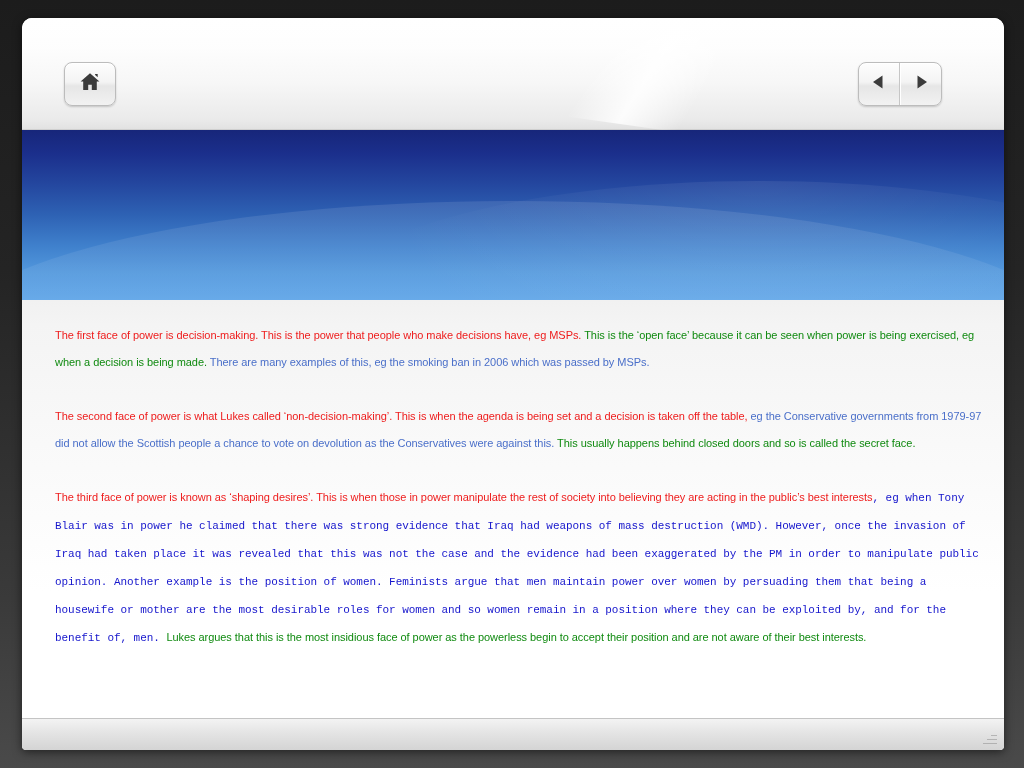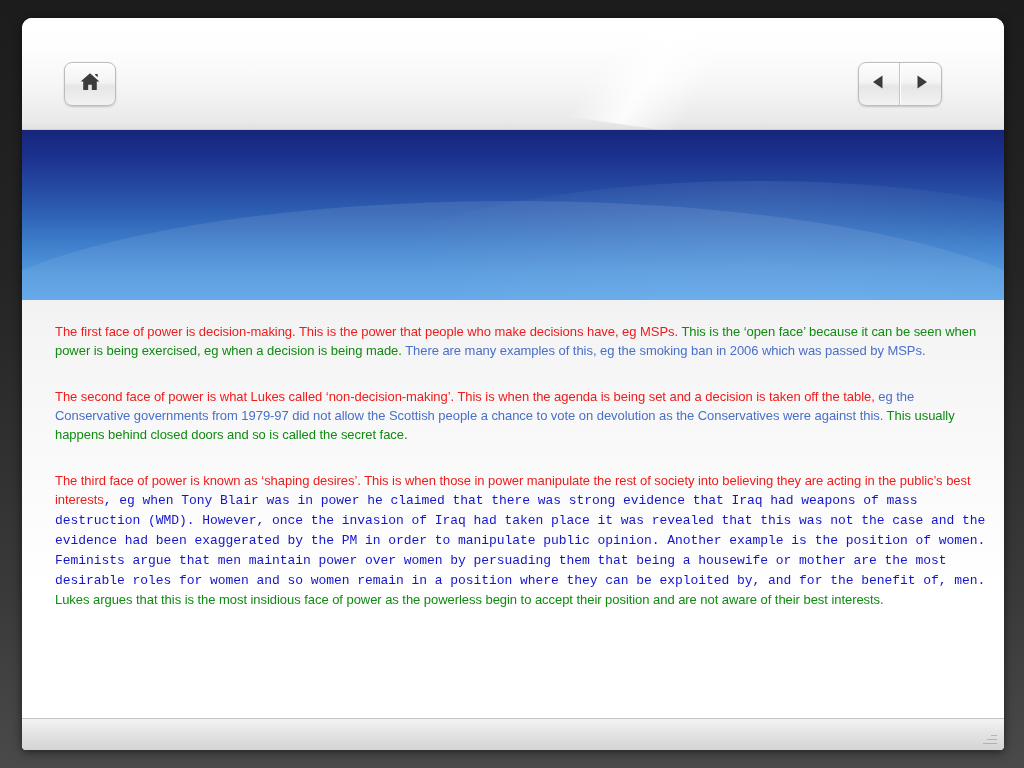--- a/index.html
+++ b/index.html
@@ -96,22 +96,22 @@
   }
 
   
   #content {
     flex:1 1 auto;
     background:linear-gradient(to bottom,#f1f1f1 0%,#f4f4f4 6%,#fafafa 40%,#ffffff 70%,#ffffff 100%);
     padding:22px 18px 0 33px;
     overflow:hidden;
   }
   .para {
-    font-size:13px;
-    line-height:19px;
+    font-size:11px;
+    line-height:27px;
     margin-bottom:27px;
     letter-spacing:-0.05px;
   }
   #para-3 { margin-bottom:0; }
   .red   { color:#ee1c1c; }
   .green { color:#108a10; }
   .blue  { color:#4a6fc9; }
   .navy  { color:#1515cc;font-family:Liberation Mono, monospace; }
 
   

